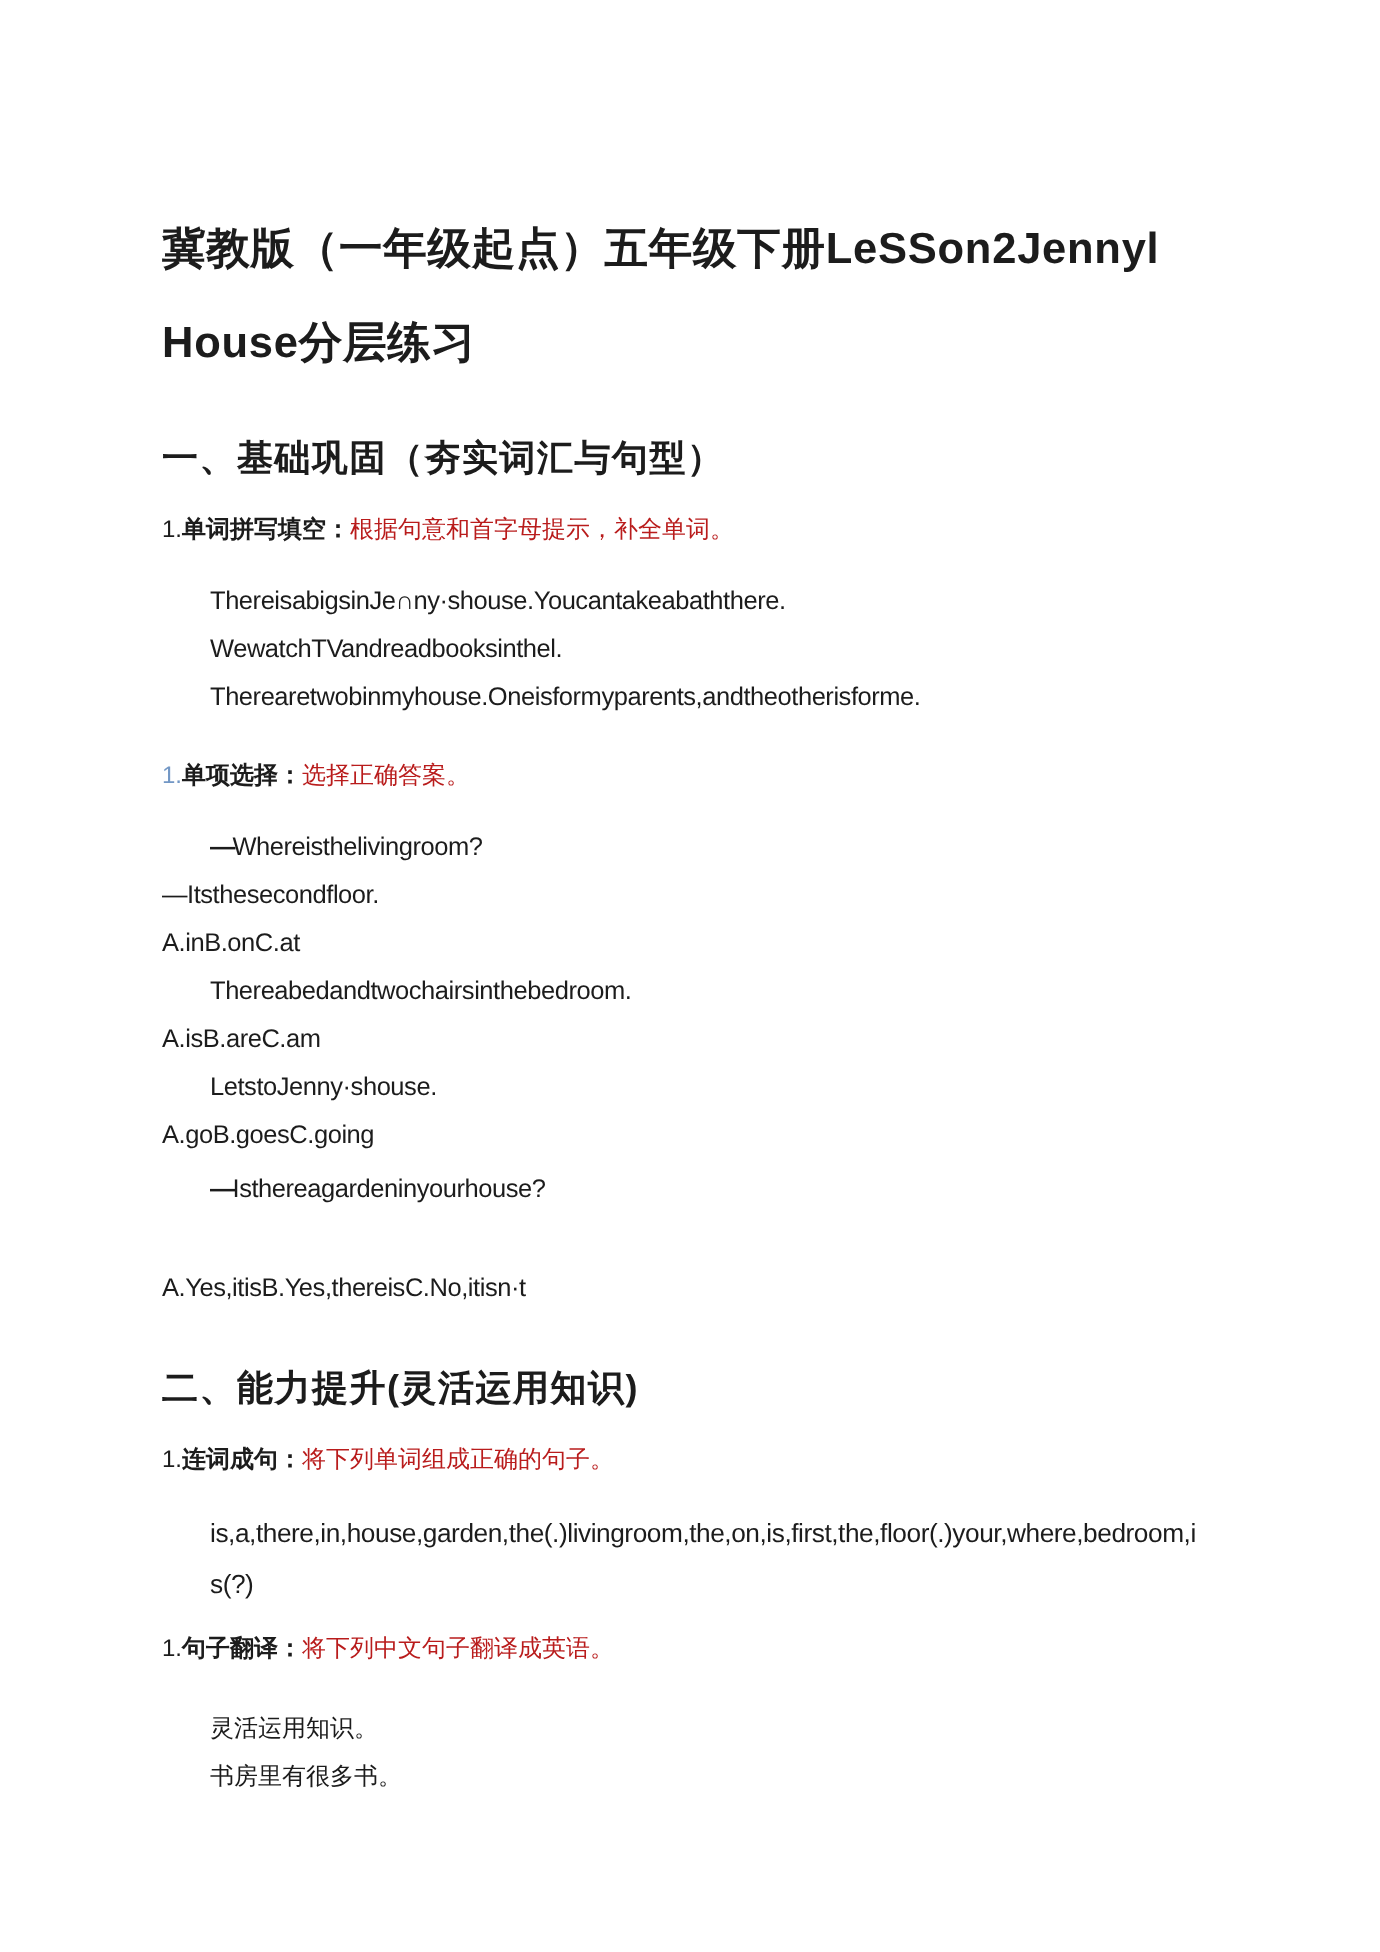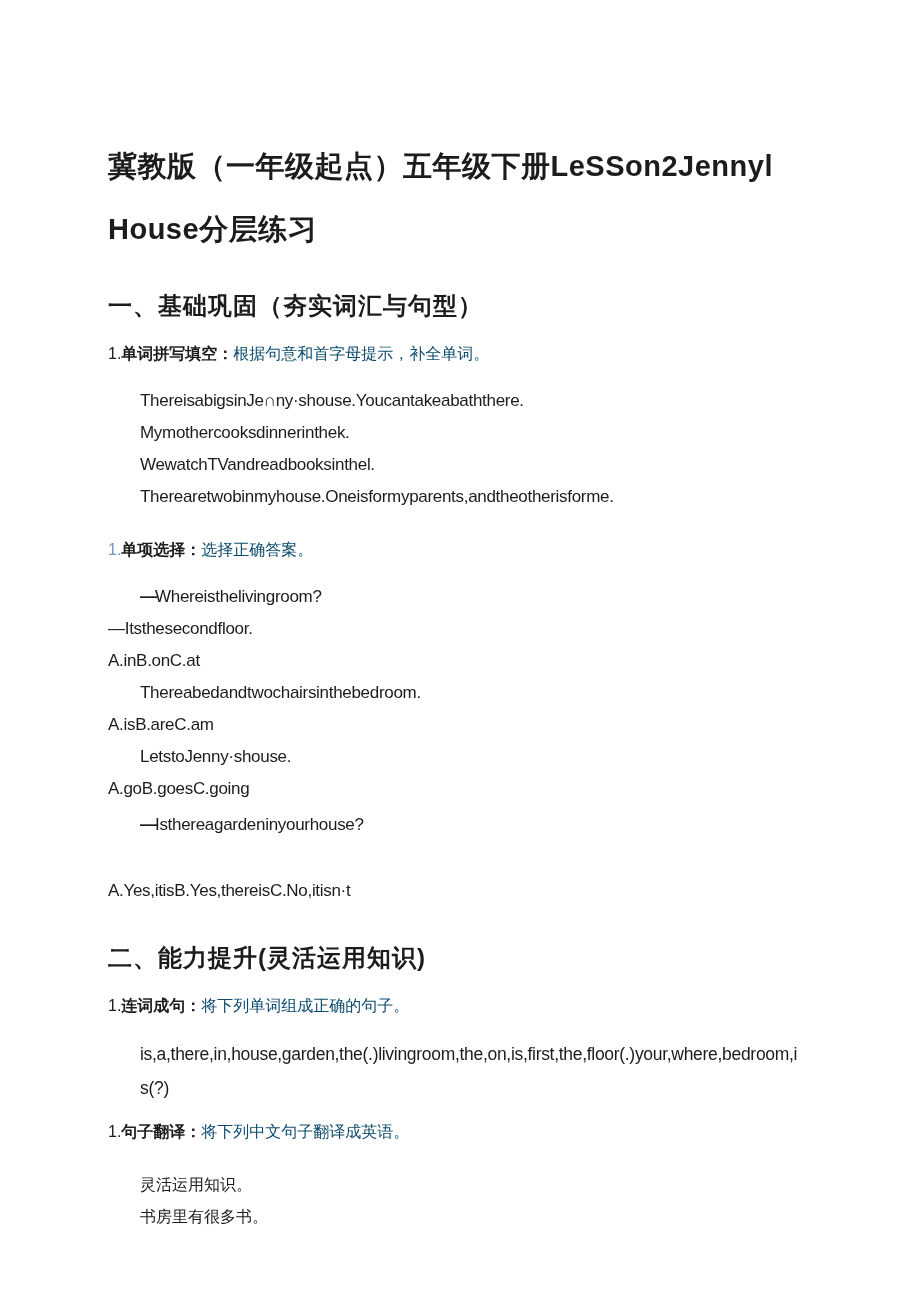--- a/index.html
+++ b/index.html
@@ -41,21 +41,21 @@
   .section1-heading { margin-top: 46px; }
   .section2-heading { margin-top: 36px; }
   .task-head {
     font-size: 16px;
     line-height: 22px;
     margin-top: 22px;
   }
   .task-head .num { font-weight: normal; }
   .task-head .num-blue { color: #7297c5; }
   .task-head .label { font-weight: bold; text-align: right; }
-  .task-head .desc { font-weight: normal; color: #0c4a6e; }
+  .task-head .desc { font-weight: normal; color: #b91c1c; }
   .en-line {
     font-size: 17px;
     line-height: 32px;
     letter-spacing: -0.3px;
     white-space: nowrap;
   }
   .indent { padding-left: 32px; }
   .block { margin-top: 20px; }
   .gap-before { margin-top: 34px; }
   .dash { font-weight: bold; letter-spacing: -2px; }
@@ -79,21 +79,20 @@
   <h1 class="title-line">冀教版（一年级起点）五年级下册LeSSon2Jennyl</h1>
   <h1 class="title-line">House分层练习</h1>
 
   <h2 class="section-heading section1-heading">一、基础巩固（夯实词汇与句型）</h2>
 
   <div class="task-head">
     <span class="num">1.</span><span class="label">单词拼写填空</span><span class="label">：</span><span class="desc">根据句意和首字母提示，补全单词。</span>
   </div>
   <div class="block">
     <div class="en-line indent">ThereisabigsinJe∩ny·shouse.Youcantakeabaththere.</div>
-    <div class="en-line indent">Mymothercooksdinnerinthek.</div>
     <div class="en-line indent">WewatchTVandreadbooksinthel.</div>
     <div class="en-line indent">Therearetwobinmyhouse.Oneisformyparents,andtheotherisforme.</div>
   </div>
 
   <div class="task-head" style="margin-top:26px">
     <span class="num num-blue">1.</span><span class="label">单项选择</span><span class="label">：</span><span class="desc">选择正确答案。</span>
   </div>
   <div class="block" style="">
     <div class="en-line indent"><span class="dash">—</span><span>Whereisthelivingroom?</span></div>
     <div class="en-line"><span>—</span><span>Itsthesecondfloor.</span></div>

